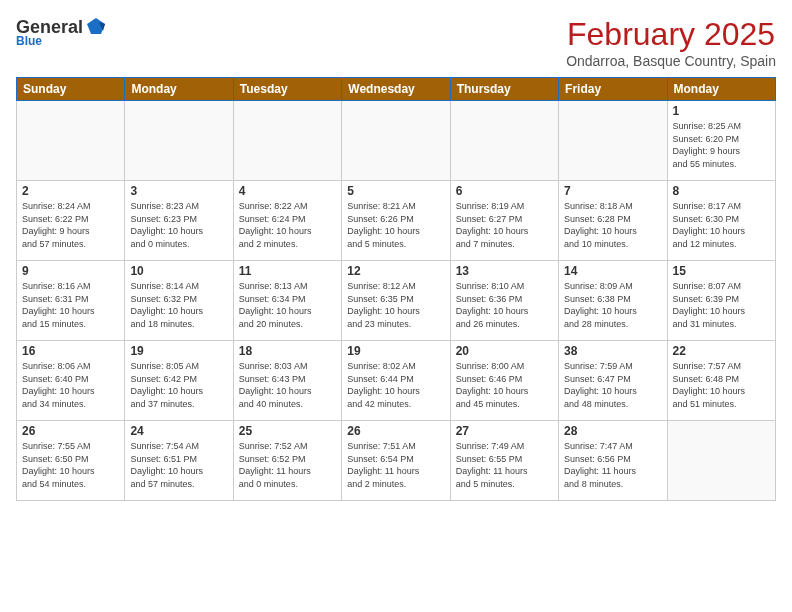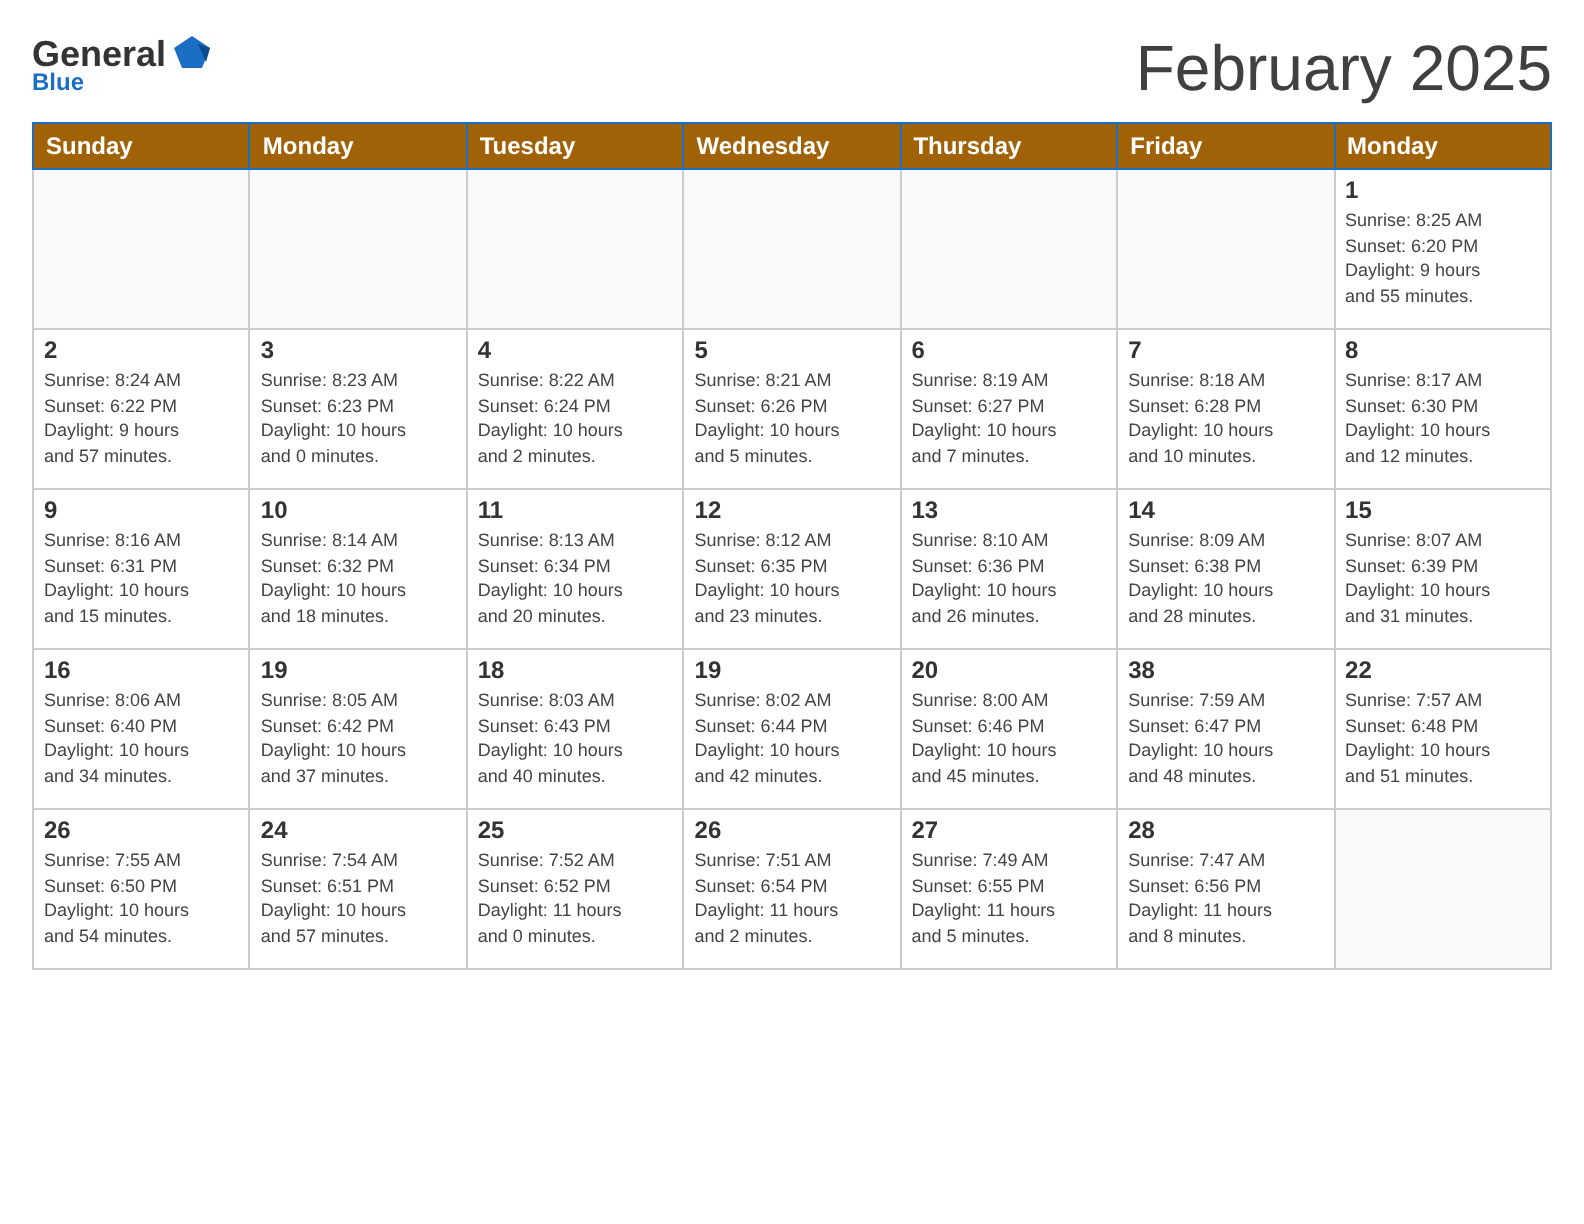--- a/index.html
+++ b/index.html
@@ -7,21 +7,21 @@
     
     .page { width: 792px; height: 612px; padding: 16px; }
     
     .header { display: flex; justify-content: space-between; align-items: flex-start; margin-bottom: 8px; }
     
     .logo { display: flex; align-items: center; }
     .logo-general { color: #333; }
     .logo-blue { color: #1a6fc4; }
     
     .title-block { text-align: right; }
-    .month-title { font-size: 32px; color: #404040; font-weight: normal; text-align: center; }
+    .month-title { font-size: 32px; color: #b91c1c; font-weight: normal; text-align: center; }
     .location { font-size: 14px; color: #555; }
     
     .calendar { width: 100%; border-collapse: collapse; table-layout: fixed; }
     
     .calendar th {
       background-color: #a16207;
       color: white;
       padding: 4px 6px;
       font-size: 12px;
       font-weight: bold;
@@ -56,20 +56,21 @@
           <svg width="22" height="22" viewBox="0 0 22 22" style="margin-left:2px;">
             <path d="M11 2 L20 8 L16 18 L6 18 L2 8 Z" fill="#1a6fc4"></path>
             <path d="M14 6 L20 8 L18 15" fill="#0d4a8a"></path>
           </svg>
         </div>
         <span class="logo-blue" style="font-size:12px;font-weight:bold;color:#1a6fc4;margin-top:-4px;">Blue</span>
       </div>
     </div>
     <div class="title-block">
       <div class="month-title">February 2025</div>
+      <div class="location">Ondarroa, Basque Country, Spain</div>
     </div>
   </div>
 
   <table class="calendar">
     <thead>
       <tr>
         <th>Sunday</th>
         <th>Monday</th>
         <th>Tuesday</th>
         <th>Wednesday</th>

